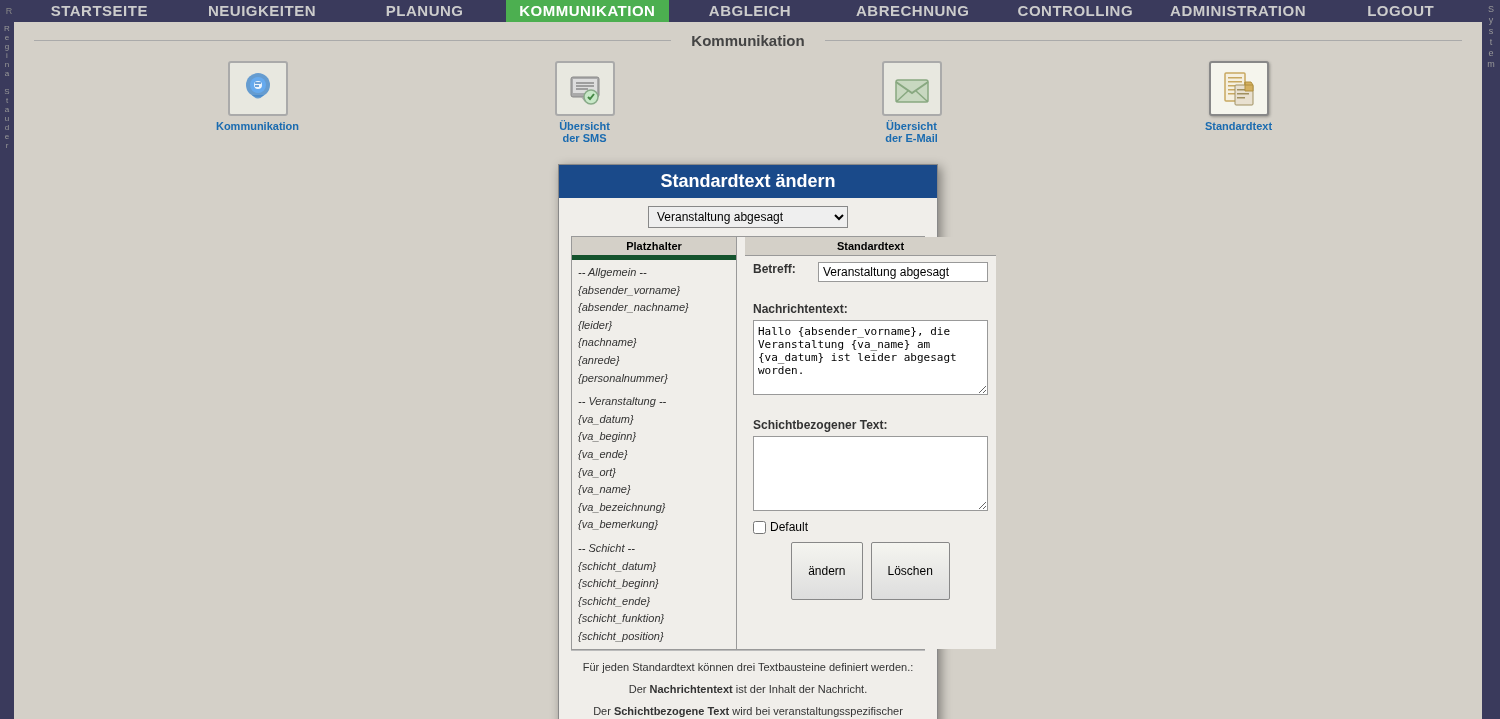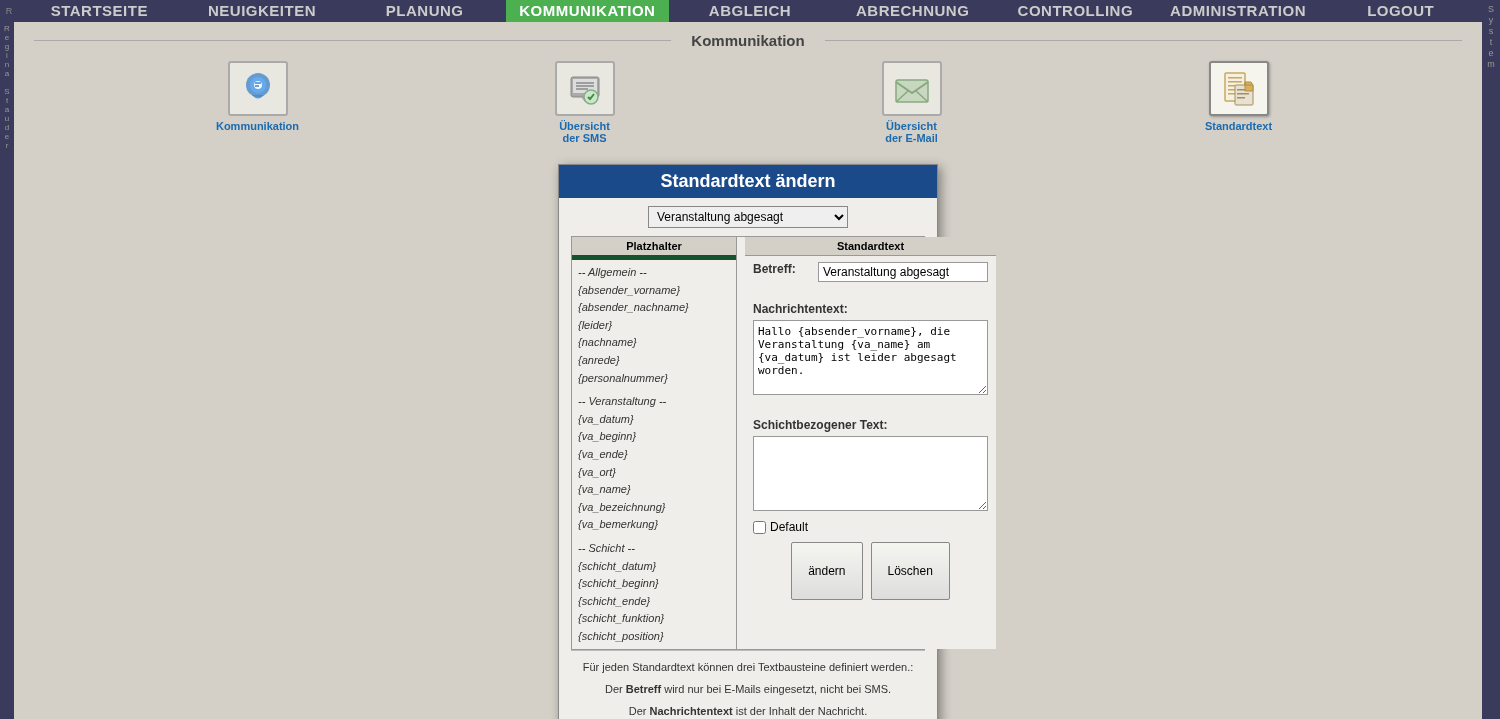--- a/index.html
+++ b/index.html
@@ -492,21 +492,20 @@
                 <button class="btn">Löschen</button>
               </div>
 
             </div>
           </div>
 
         </div>
 
         <div class="info-section">
           <p>Für jeden Standardtext können drei Textbausteine definiert werden.:</p>
-          <p>Der <strong>Betreff</strong> wird nur bei E-Mails eingesetzt, nicht bei SMS.</p>
           <p>Der <strong>Nachrichtentext</strong> ist der Inhalt der Nachricht.</p>
           <p>Der <strong>Schichtbezogene Text</strong> wird bei veranstaltungsspezifischer Kommunikation eingesetzt, und zwar individuell pro Mitarbeiter für jede Schicht, die der Mitarbeiter im Rahmen der gewählten Veranstaltung hat.</p>
 
         </div>
 
       </div>
     </div>
   </div>
 
 </div>

